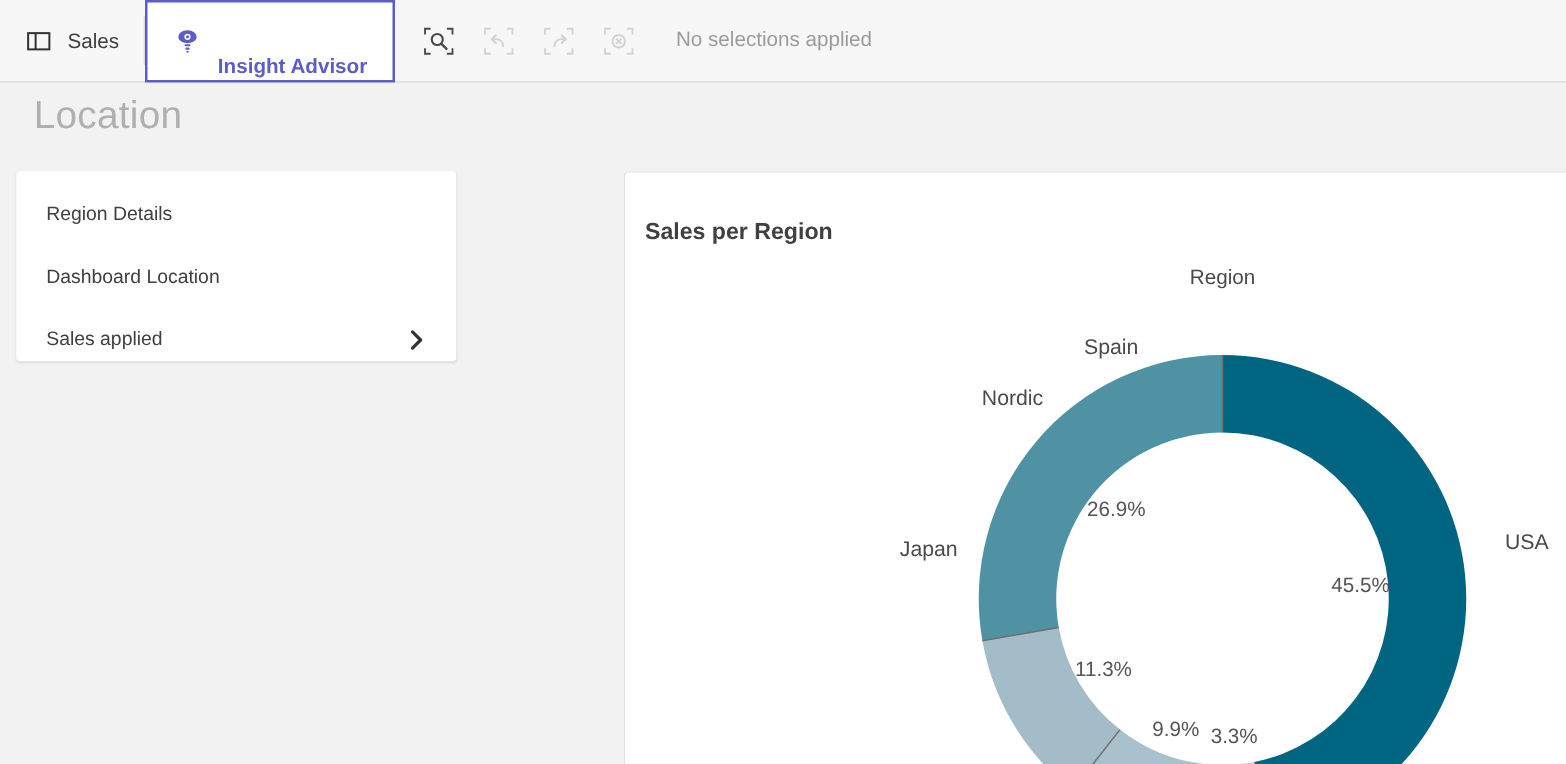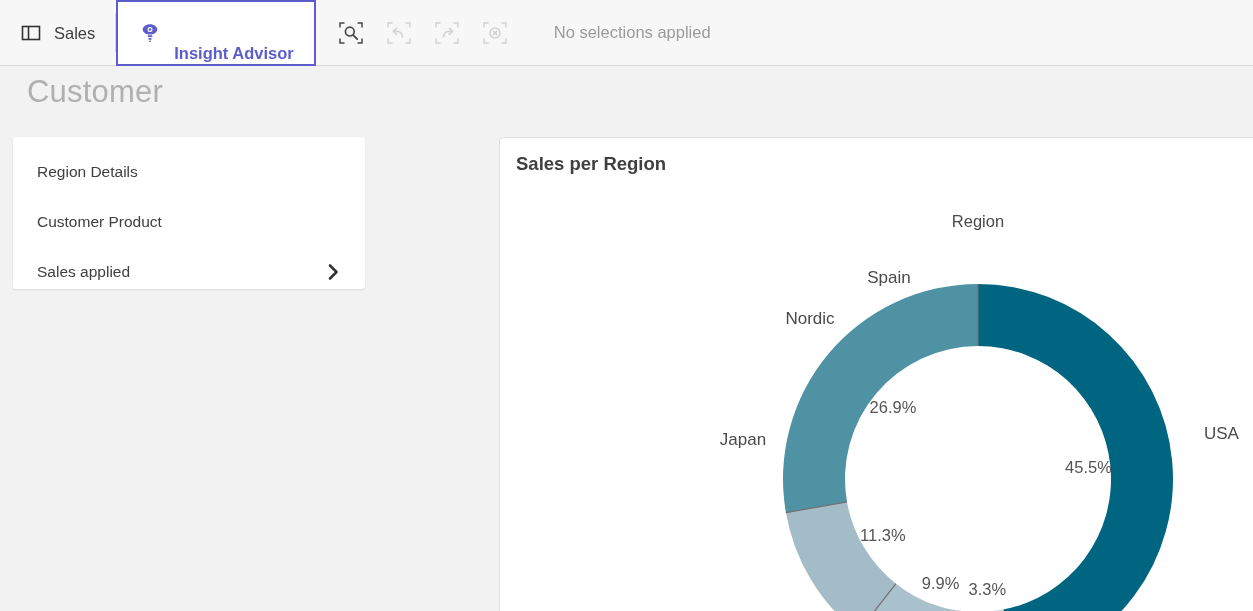--- a/index.html
+++ b/index.html
@@ -51,21 +51,21 @@
     padding-left: 18px;
   }
   .act-btn {
     width: 34px; height: 34px;
     display: flex; align-items: center; justify-content: center;
     cursor: pointer;
     position: relative;
   }
   .act-btn.disabled { cursor: default; }
   .no-sel {
-    margin-left: 28px;
+    margin-left: 15px;
     font-size: 16.5px;
     color: #9b9b9b;
     white-space: nowrap;
   }
 
   
   .page-title {
     position: absolute;
     left: 27px; top: 74px;
     font-size: 31px;
@@ -100,21 +100,21 @@
     left: 499px; top: 137px;
     width: 754px; height: 474px;
     background: #ffffff;
     border: 1px solid #e0e0e0;
     border-right: none;
     border-bottom: none;
     border-radius: 4px 0 0 0;
   }
   .chart-title {
     position: absolute;
-    left: 16px; top: 15px;
+    left: 16px; top: 36px;
     font-size: 18.5px;
     font-weight: 700;
     color: #404040;
   }
   .chart-svg { position: absolute; left: 0; top: 0; }
 
   .lbl {
     font-family: "Liberation Sans", sans-serif;
     font-size: 16.5px;
     fill: #555555;
@@ -205,28 +205,28 @@
         <circle cx="14" cy="14" r="5" fill="none" stroke="#d3d3d3" stroke-width="1.6"></circle>
         <line x1="11.9" y1="11.9" x2="16.1" y2="16.1" stroke="#d3d3d3" stroke-width="1.5"></line>
         <line x1="16.1" y1="11.9" x2="11.9" y2="16.1" stroke="#d3d3d3" stroke-width="1.5"></line>
       </svg>
     </div>
 
     <span class="no-sel">No selections applied</span>
   </div>
 </div>
 
-<div class="page-title">Customer</div>
+<div class="page-title">Location</div>
 
 <div class="sheet-card">
   <div class="sheet-item">
     <span class="sheet-item-label">Region Details</span>
   </div>
   <div class="sheet-item">
-    <span class="sheet-item-label">Customer Product</span>
+    <span class="sheet-item-label">Dashboard Location</span>
   </div>
   <div class="sheet-item">
     <span class="sheet-item-label">Sales applied</span>
     <span class="chev">
       <svg width="20" height="20" viewBox="0 0 20 20">
         <path d="M7 3.5 13.5 10 7 16.5" fill="none" stroke="#333" stroke-width="2.6" stroke-linecap="round" stroke-linejoin="round"></path>
       </svg>
     </span>
   </div>
 </div>

